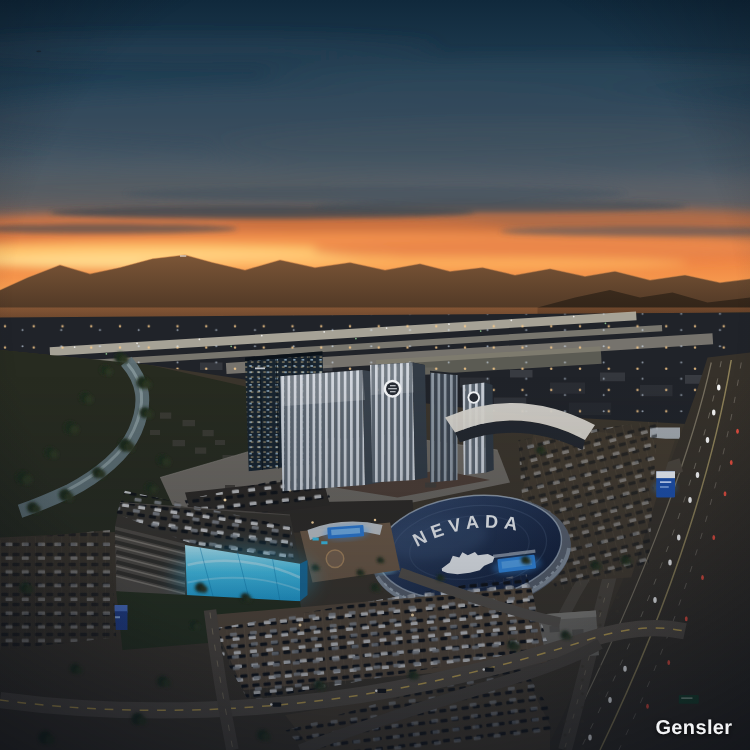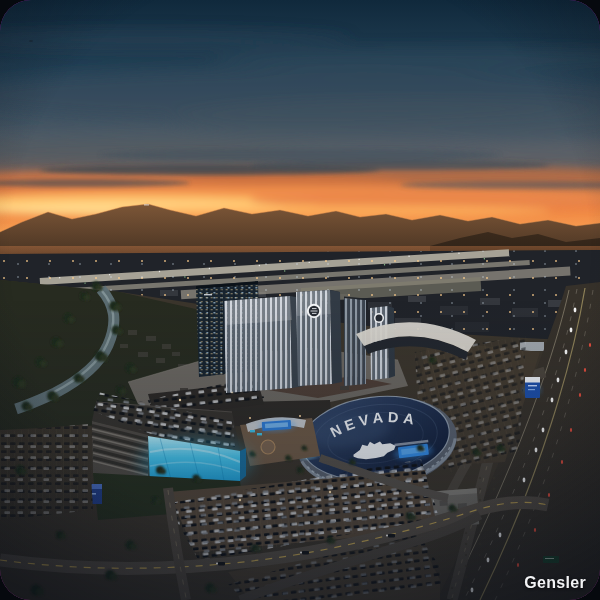--- a/index.html
+++ b/index.html
@@ -1,17 +1,17 @@
 <!DOCTYPE html>
 <html><head>
 <meta charset="utf-8">
 <style>
   html,body{margin:0;padding:0;background:#06090e;}
   .stage{position:relative;width:600px;height:600px;overflow:hidden;
-         font-family:"Liberation Sans",sans-serif;background:#a21caf;border-radius:31px;}
+         font-family:"Liberation Sans",sans-serif;background:#a21caf;}
   .stage svg{position:absolute;left:0;top:0;display:block;}
   .watermark{position:absolute;right:14px;bottom:8px;color:#f2f3f5;
              font-weight:bold;font-size:16px;letter-spacing:.3px;
              text-shadow:0 1px 3px rgba(0,0,0,.7);}
 </style>
 </head>
 <body>
 
 <div class="stage">
 <svg width="600" height="600" viewBox="0 0 600 600">

